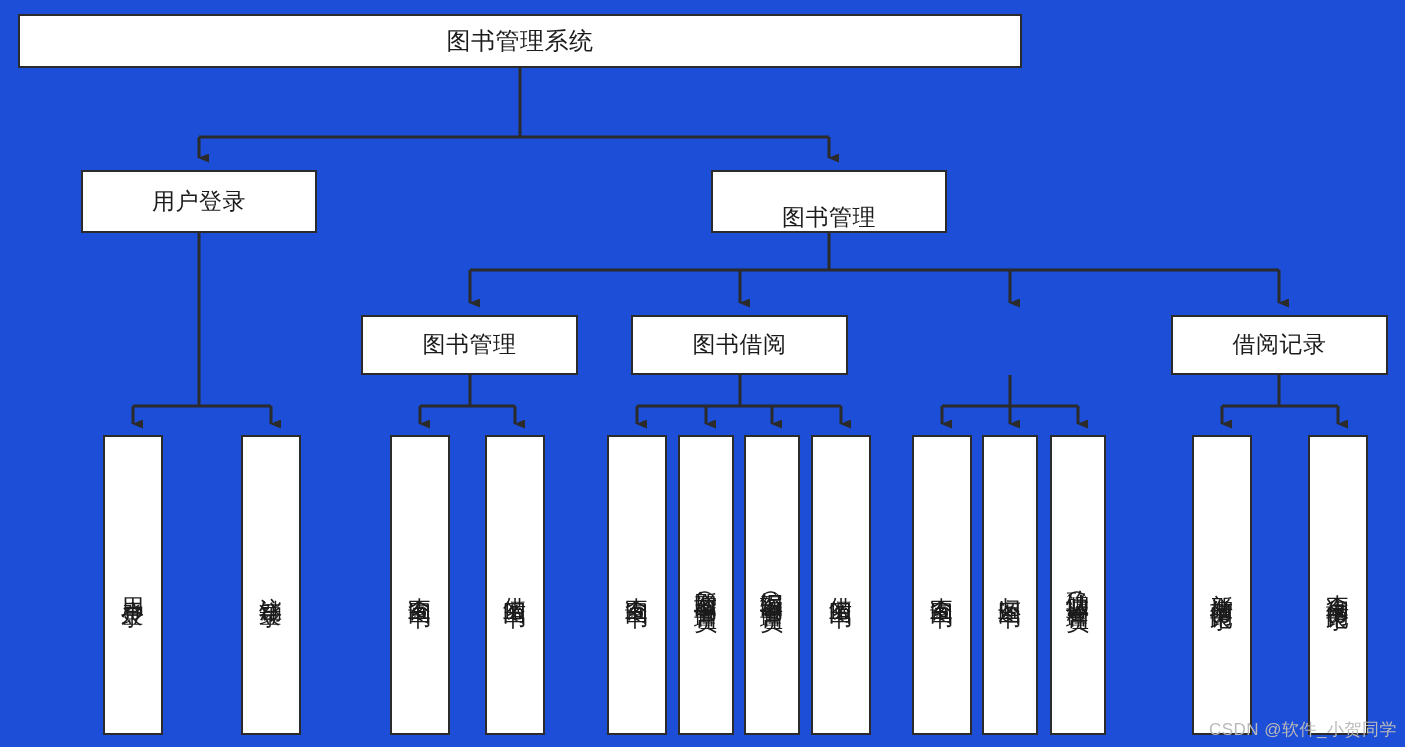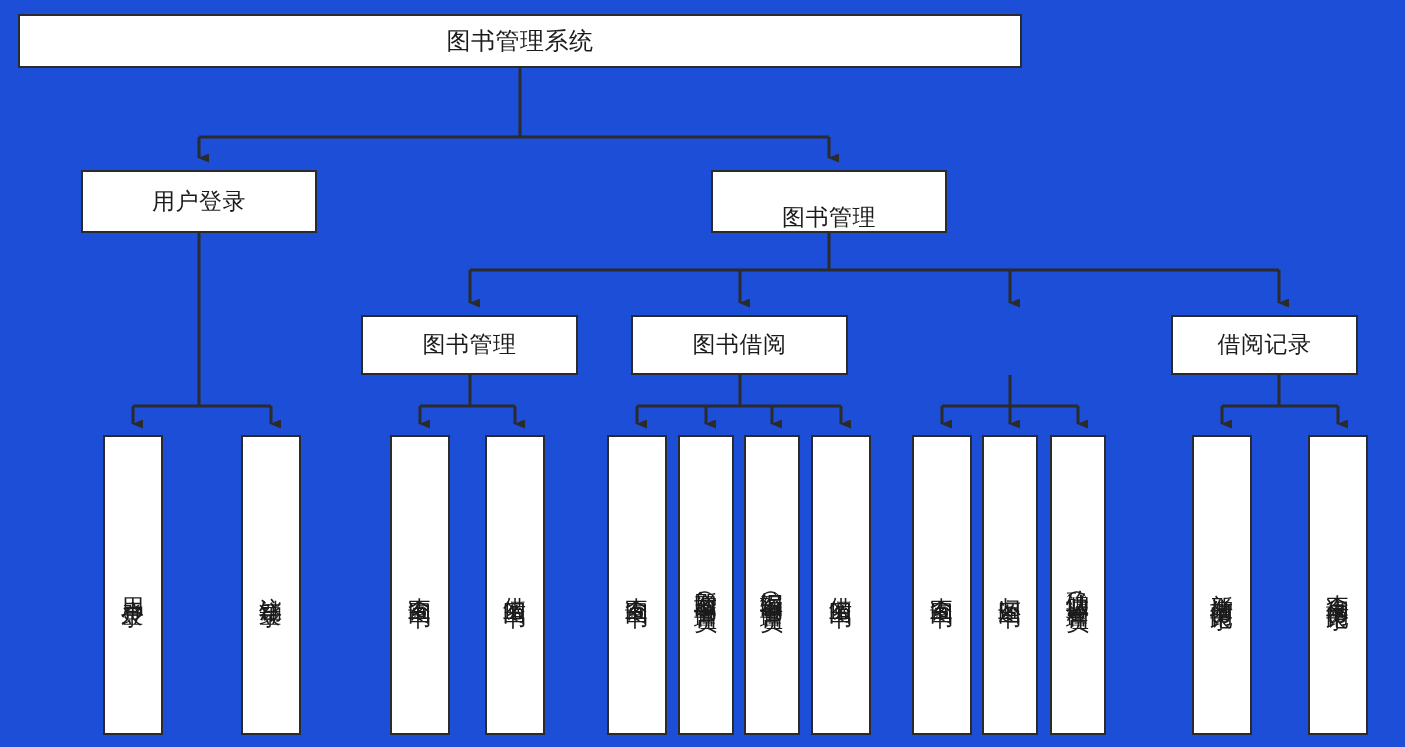--- a/index.html
+++ b/index.html
@@ -136,21 +136,21 @@
   <div class="node h" style="left:711px; top:170px; width:236px; height:63px;align-items:flex-end;">
     <span class="label">图书管理</span>
   </div>
 
   <div class="node h" style="left:361px; top:315px; width:217px; height:60px;">
     <span class="label">图书管理</span>
   </div>
   <div class="node h" style="left:631px; top:315px; width:217px; height:60px;">
     <span class="label">图书借阅</span>
   </div>
-  <div class="node h" style="left:1171px; top:315px; width:187px; height:60px;">
+  <div class="node h" style="left:1171px; top:315px; width:217px; height:60px;">
     <span class="label">借阅记录</span>
   </div>
 
   <div class="node v" style="left:103px; top:435px; width:60px; height:300px;">
     <span class="label">用户登录</span>
   </div>
   <div class="node v" style="left:241px; top:435px; width:60px; height:300px;">
     <span class="label">注销登录</span>
   </div>
 
@@ -184,14 +184,15 @@
     <span class="label">确认归还（管理员）</span>
   </div>
 
   <div class="node v" style="left:1192px; top:435px; width:60px; height:300px;">
     <span class="label">新增借阅记录</span>
   </div>
   <div class="node v" style="left:1308px; top:435px; width:60px; height:300px;">
     <span class="label">查询借阅记录</span>
   </div>
 
+  <div id="watermark">CSDN @软件_小贺同学</div>
 
 </div>
 
 </body></html>

